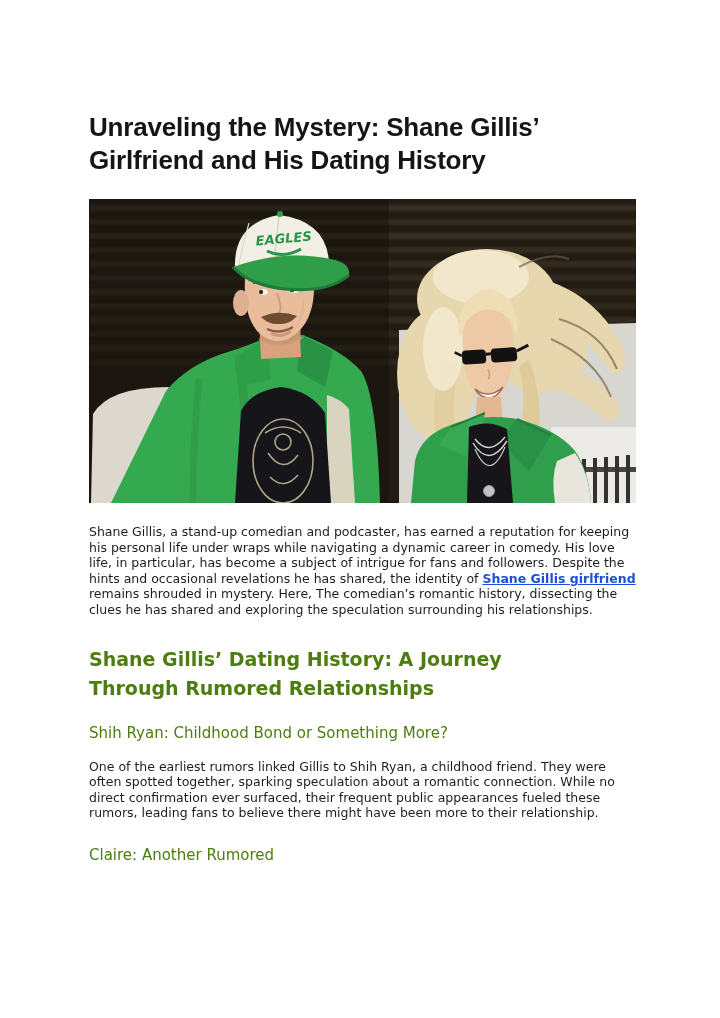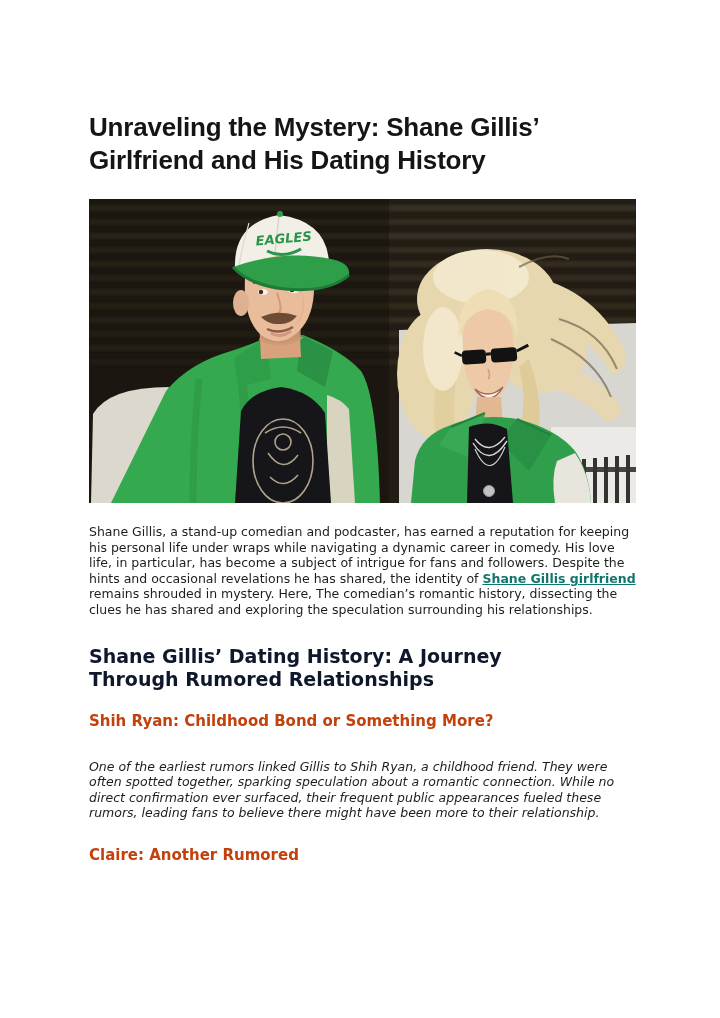--- a/index.html
+++ b/index.html
@@ -38,42 +38,42 @@
   }
   figure.hero svg { display: block; }
   p.body-text {
     margin: 21px 0 0 0;
     font-size: 12.5px;
     line-height: 15.6px;
     color: #1d1d1d;
     max-width: 547px;
   }
   p.body-text a {
-    color: #0f766e;
+    color: #1d4ed8;
     font-weight: 700;
     cursor: pointer;
   }
   h2.section-heading {
     margin: 27px 0 0 0;
     font-size: 19px;
-    line-height: 23px;
+    line-height: 29px;
     font-weight: 700;
-    color: #0f172a;
+    color: #4d7c0f;
     max-width: 505px;
   }
   p.after-h2 { margin-top: 18px; }
   h3.sub-heading {
     margin: 21px 0 0 0;
     font-size: 15px;
     line-height: 19px;
-    font-weight: 700;
-    color: #c2410c;
+    font-weight: 400;
+    color: #4d7c0f;
     max-width: 547px;
   }
-  p.after-h3 { margin-top: 28px; font-style: italic; }
+  p.after-h3 { margin-top: 16px; }
   h3.last { margin-top: 25px; }
 </style>
 </head>
 <body>
 
 <div class="page">
 
   <h1 class="doc-title">Unraveling the Mystery: Shane Gillis’ Girlfriend and His Dating History</h1>
 
   <figure class="hero">

